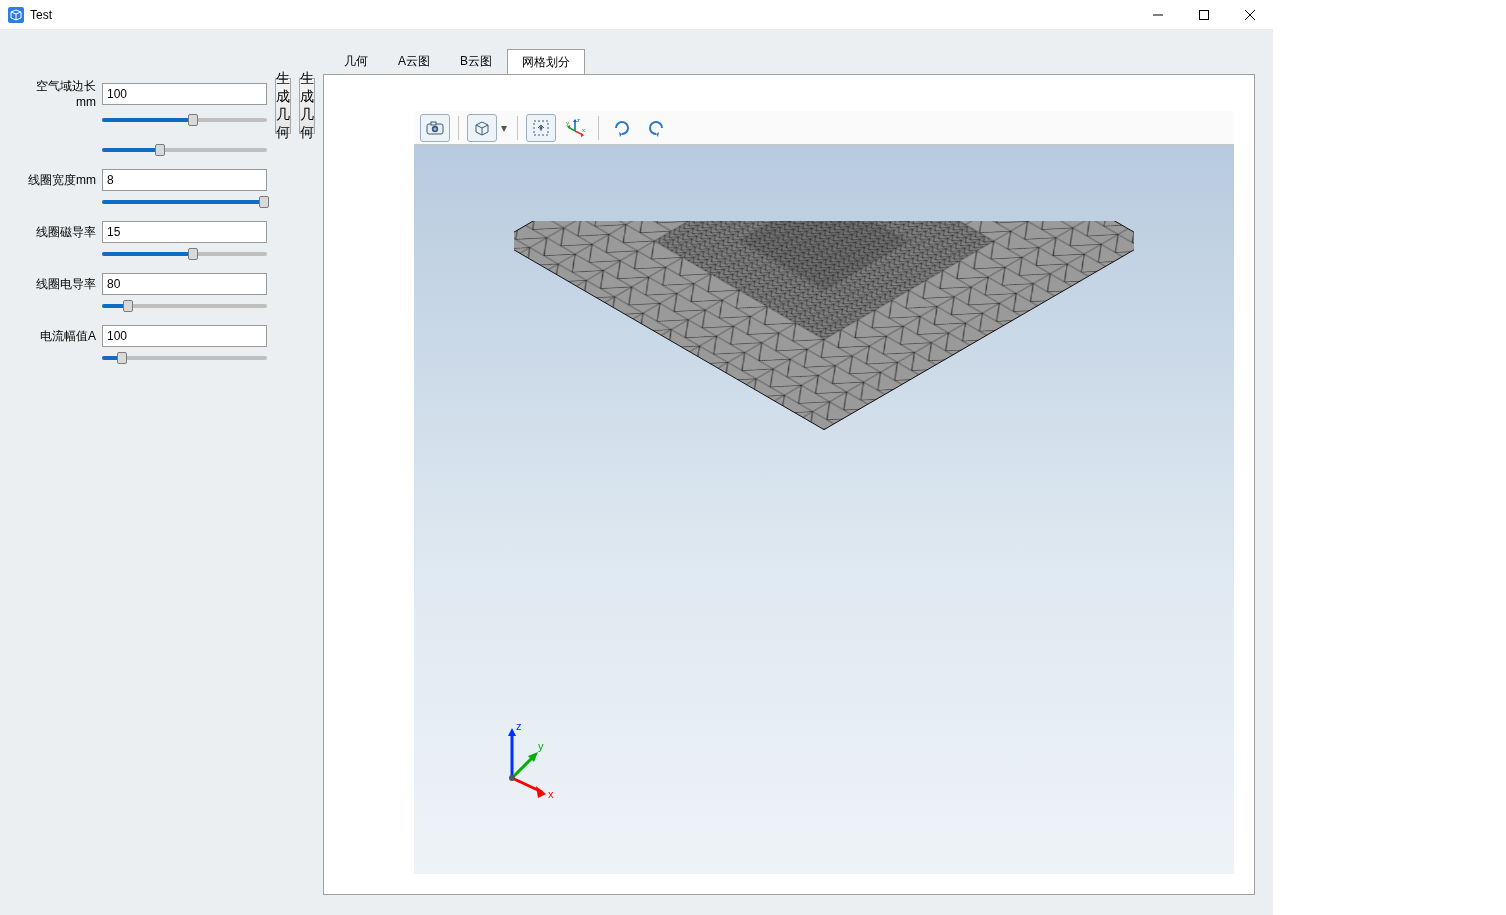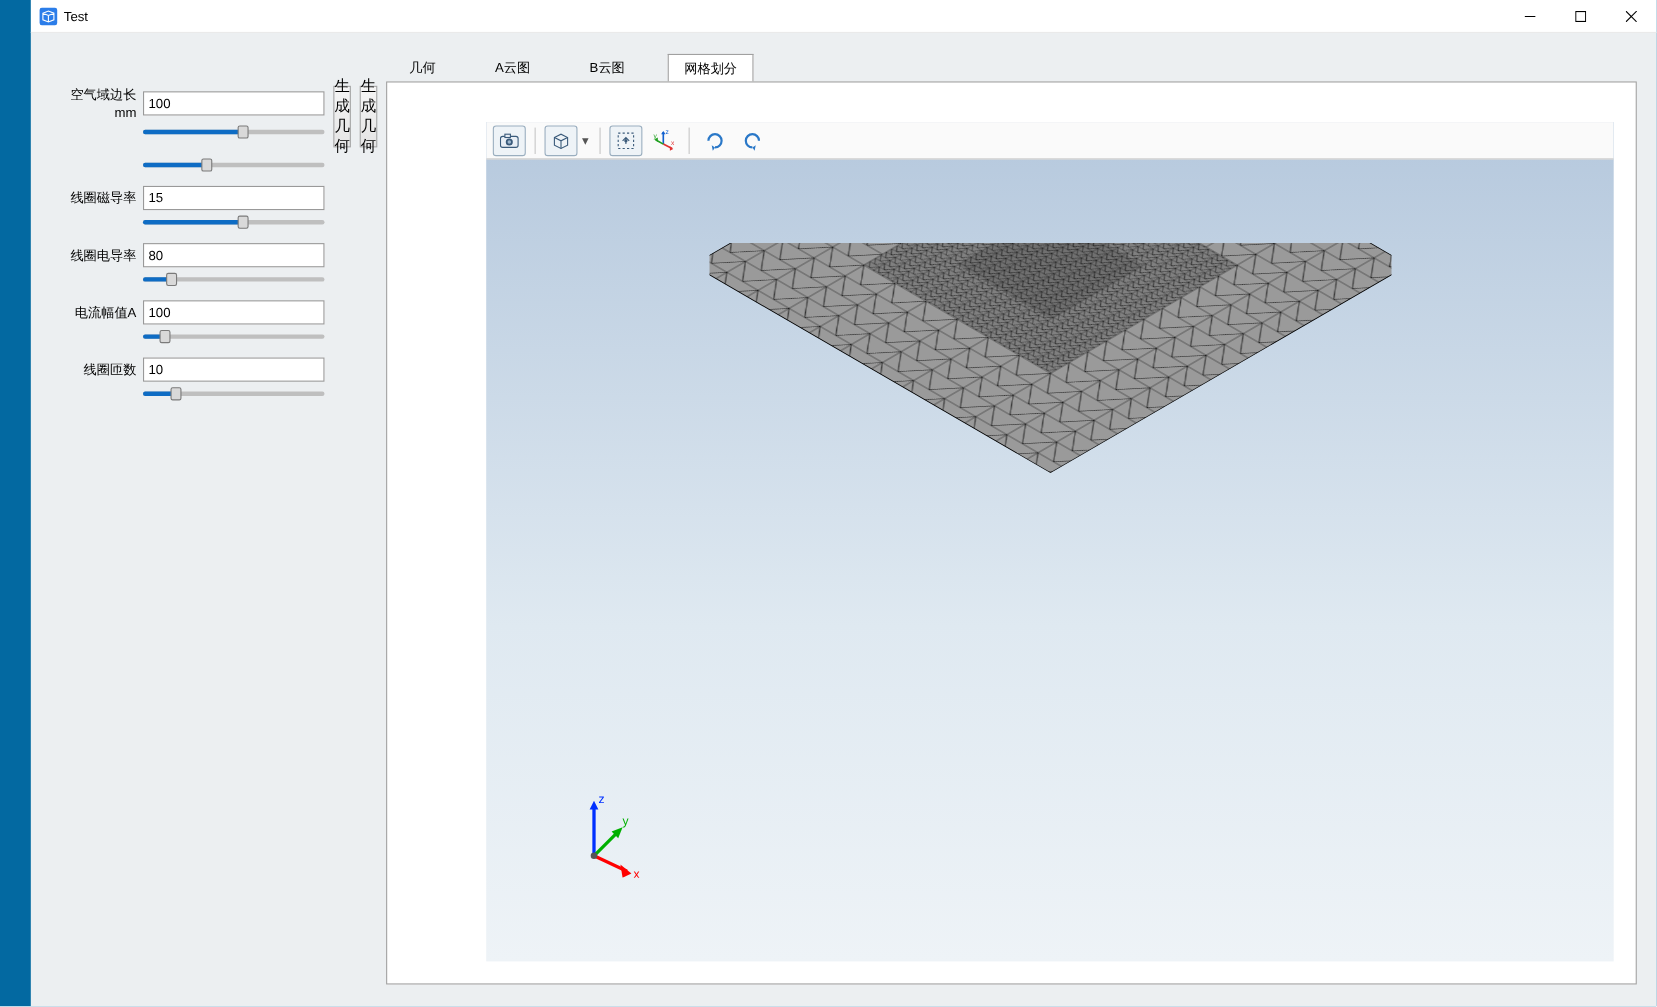--- a/index.html
+++ b/index.html
@@ -4,26 +4,25 @@
 <style>
   * { box-sizing: border-box; }
   body {
     margin: 0;
     font-family: "Microsoft YaHei", "Segoe UI", sans-serif;
     font-size: 12px;
     background: #fff;
     overflow: hidden;
   }
   .window {
-    width: 1506px;
+    width: 1273px;
     height: 915px;
     display: flex;
     flex-direction: column;
-    background: #0369a1;
-    padding-left: 28px;
+    background: #ec4899;
   }
   .titlebar {
     height: 30px;
     display: flex;
     align-items: center;
     padding: 0 0 0 8px;
     background: #fff;
     border-bottom: 1px solid #eaeaea;
   }
   .app-icon {
@@ -131,21 +130,20 @@
   .right-area {
     flex: 1;
     display: flex;
     flex-direction: column;
   }
   .tabs {
     display: flex;
     align-items: flex-end;
     height: 24px;
     padding-left: 6px;
-    gap: 24px;
   }
   .tab {
     padding: 4px 14px 3px;
     font-size: 12px;
     color: #000;
     cursor: pointer;
   }
   .tab.active {
     background: #fff;
     border: 1px solid #a0a0a0;
@@ -269,20 +267,31 @@
           </div>
           <div class="param">
     <div class="slider-wrap">
       <div class="slider-track"></div>
       <div class="slider-fill" style="width:35%"></div>
       <div class="slider-thumb" style="left:35%"></div>
     </div>
           </div>
           <div class="param">
     <div class="param-row">
+      <span class="param-label">线圈宽度mm</span>
+      <input class="param-input" value="8" style="">
+    </div>
+    <div class="slider-wrap">
+      <div class="slider-track"></div>
+      <div class="slider-fill" style="width:98%"></div>
+      <div class="slider-thumb" style="left:98%"></div>
+    </div>
+          </div>
+          <div class="param">
+    <div class="param-row">
       <span class="param-label">线圈磁导率</span>
       <input class="param-input" value="15" style="">
     </div>
     <div class="slider-wrap">
       <div class="slider-track"></div>
       <div class="slider-fill" style="width:55%"></div>
       <div class="slider-thumb" style="left:55%"></div>
     </div>
           </div>
           <div class="param">
@@ -298,31 +307,20 @@
           </div>
           <div class="param">
     <div class="param-row">
       <span class="param-label">电流幅值A</span>
       <input class="param-input" value="100" style="">
     </div>
     <div class="slider-wrap">
       <div class="slider-track"></div>
       <div class="slider-fill" style="width:12%"></div>
       <div class="slider-thumb" style="left:12%"></div>
-    </div>
-          </div>
-          <div class="param">
-    <div class="param-row">
-      <span class="param-label">线圈匝数</span>
-      <input class="param-input" value="10" style="">
-    </div>
-    <div class="slider-wrap">
-      <div class="slider-track"></div>
-      <div class="slider-fill" style="width:18%"></div>
-      <div class="slider-thumb" style="left:18%"></div>
     </div>
           </div>
         </div>
 
       <div class="big-btn">
         <span>生成几何</span>
       </div>
       <div class="big-btn">
         <span>生成几何</span>
       </div>

